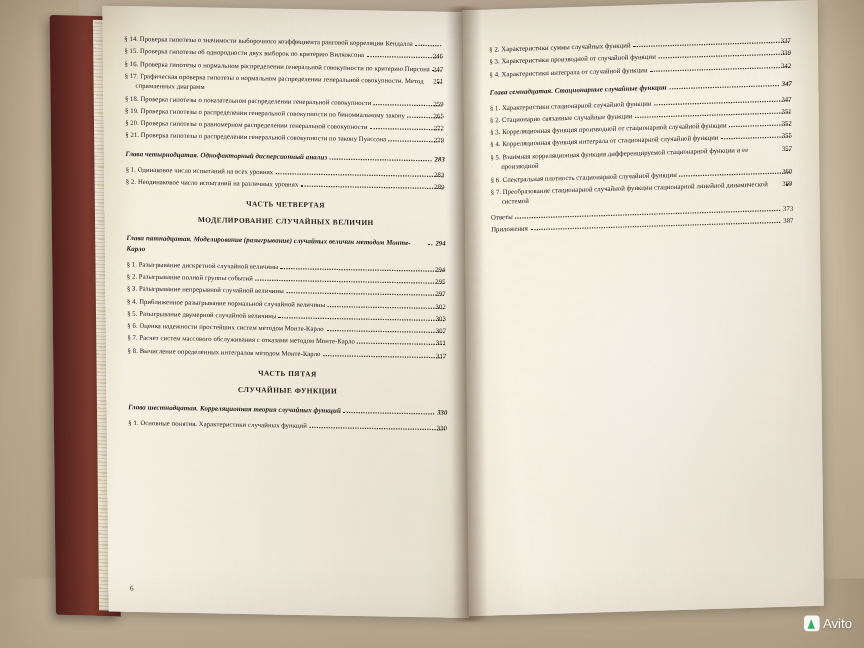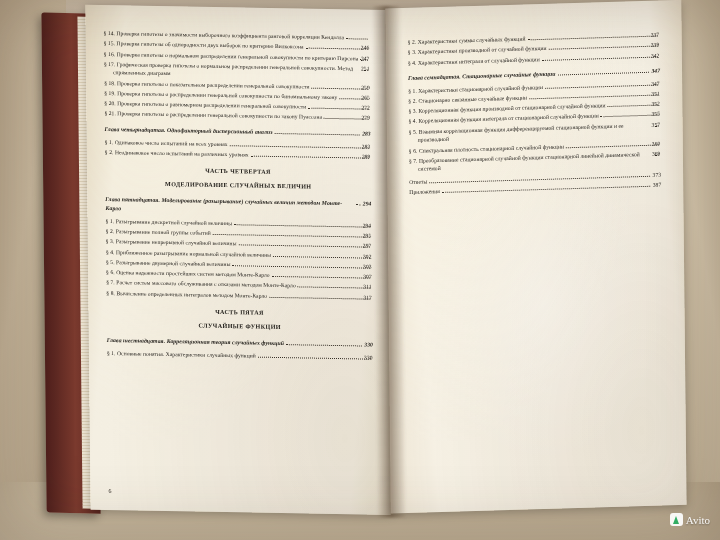--- a/index.html
+++ b/index.html
@@ -123,21 +123,21 @@
   }
   .glare{
     position:absolute;left:330px;top:140px;width:250px;height:320px;
     background:radial-gradient(ellipse at center, rgba(255,255,255,.28), rgba(255,255,255,0) 70%);
     pointer-events:none;
   }
   
   .wm{
     position:absolute;right:10px;bottom:14px;
     display:flex;align-items:center;gap:3px;
-    color:#fff;font-family:Liberation Serif, serif;font-size:11px;
+    color:#fff;font-family:Liberation Sans, sans-serif;font-size:11px;
     opacity:.92;text-shadow:0 1px 2px rgba(0,0,0,.4);
   }
   .wm .mark{
     width:13px;height:13px;border-radius:3px;background:#fff;
     display:inline-block;position:relative;
   }
   .wm .mark::before{
     content:"";position:absolute;left:3px;top:2.5px;
     border-left:3.5px solid transparent;border-right:3.5px solid transparent;
     border-bottom:8px solid #27ae60;

